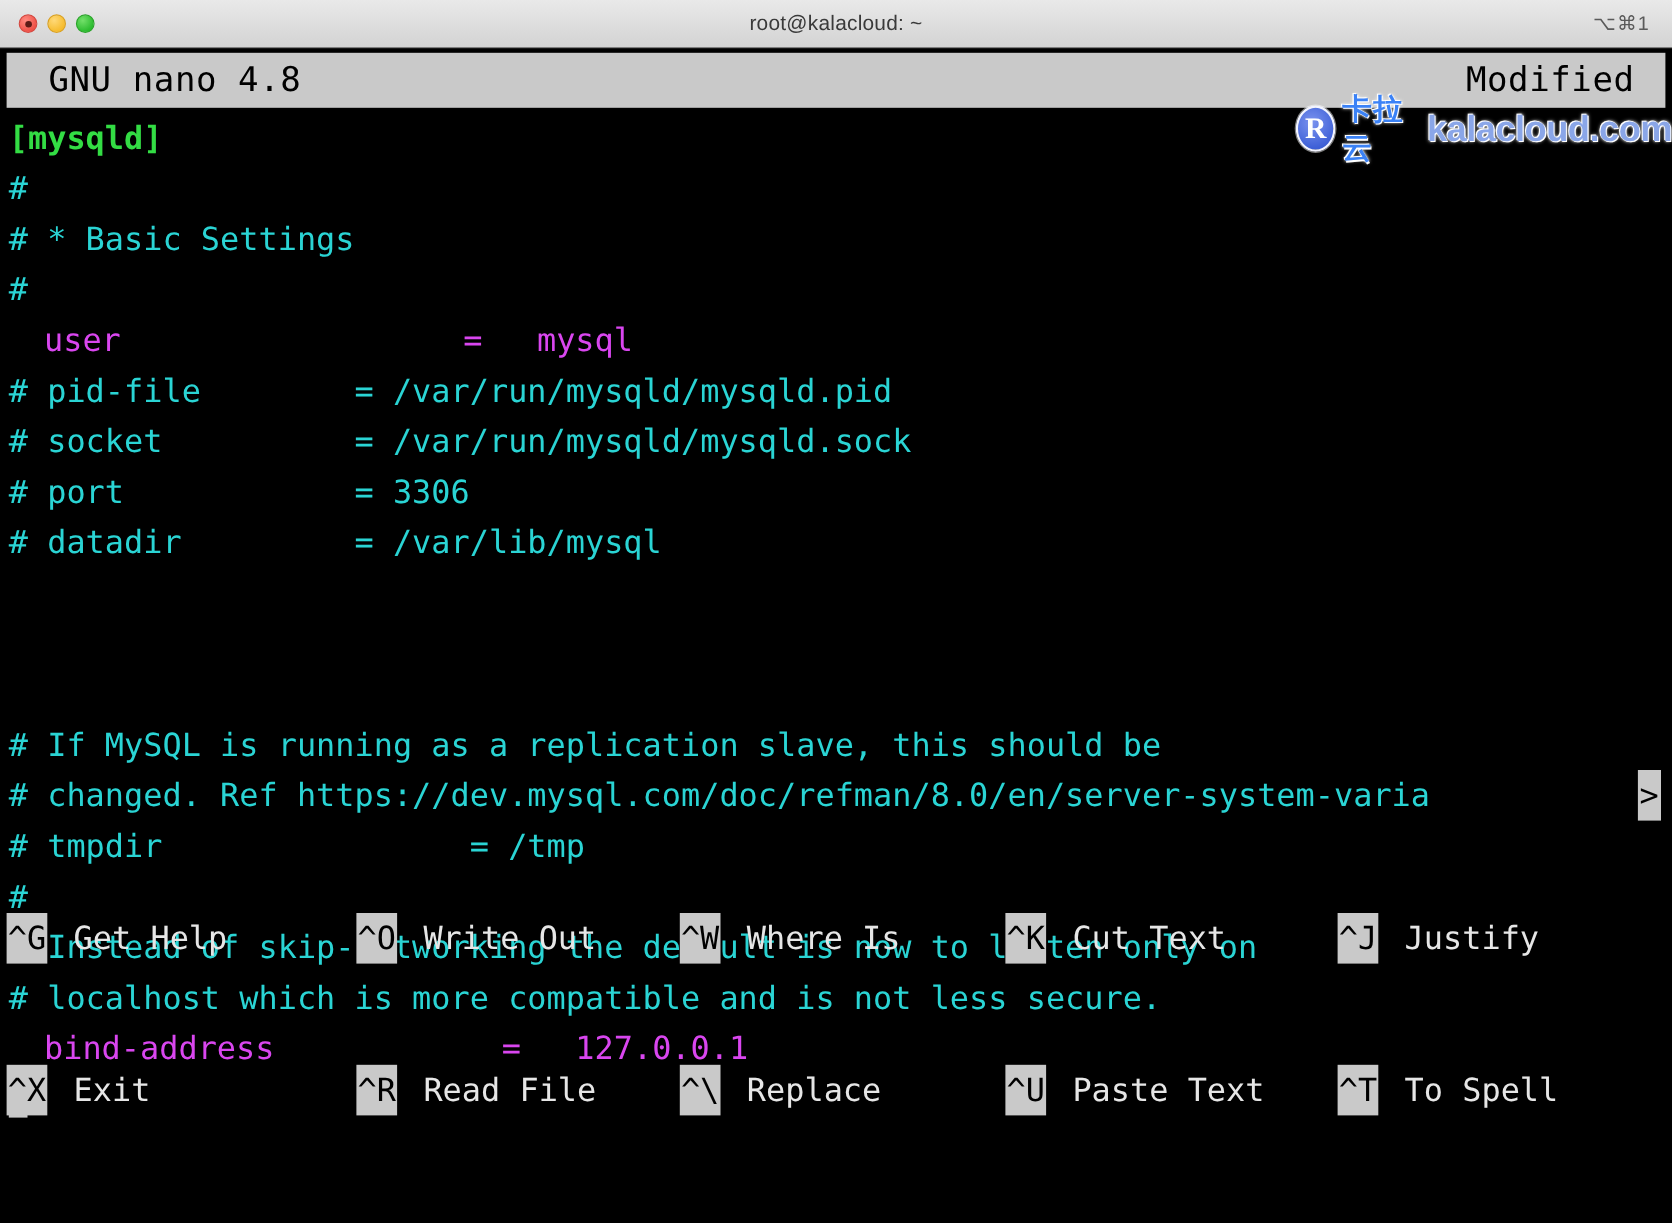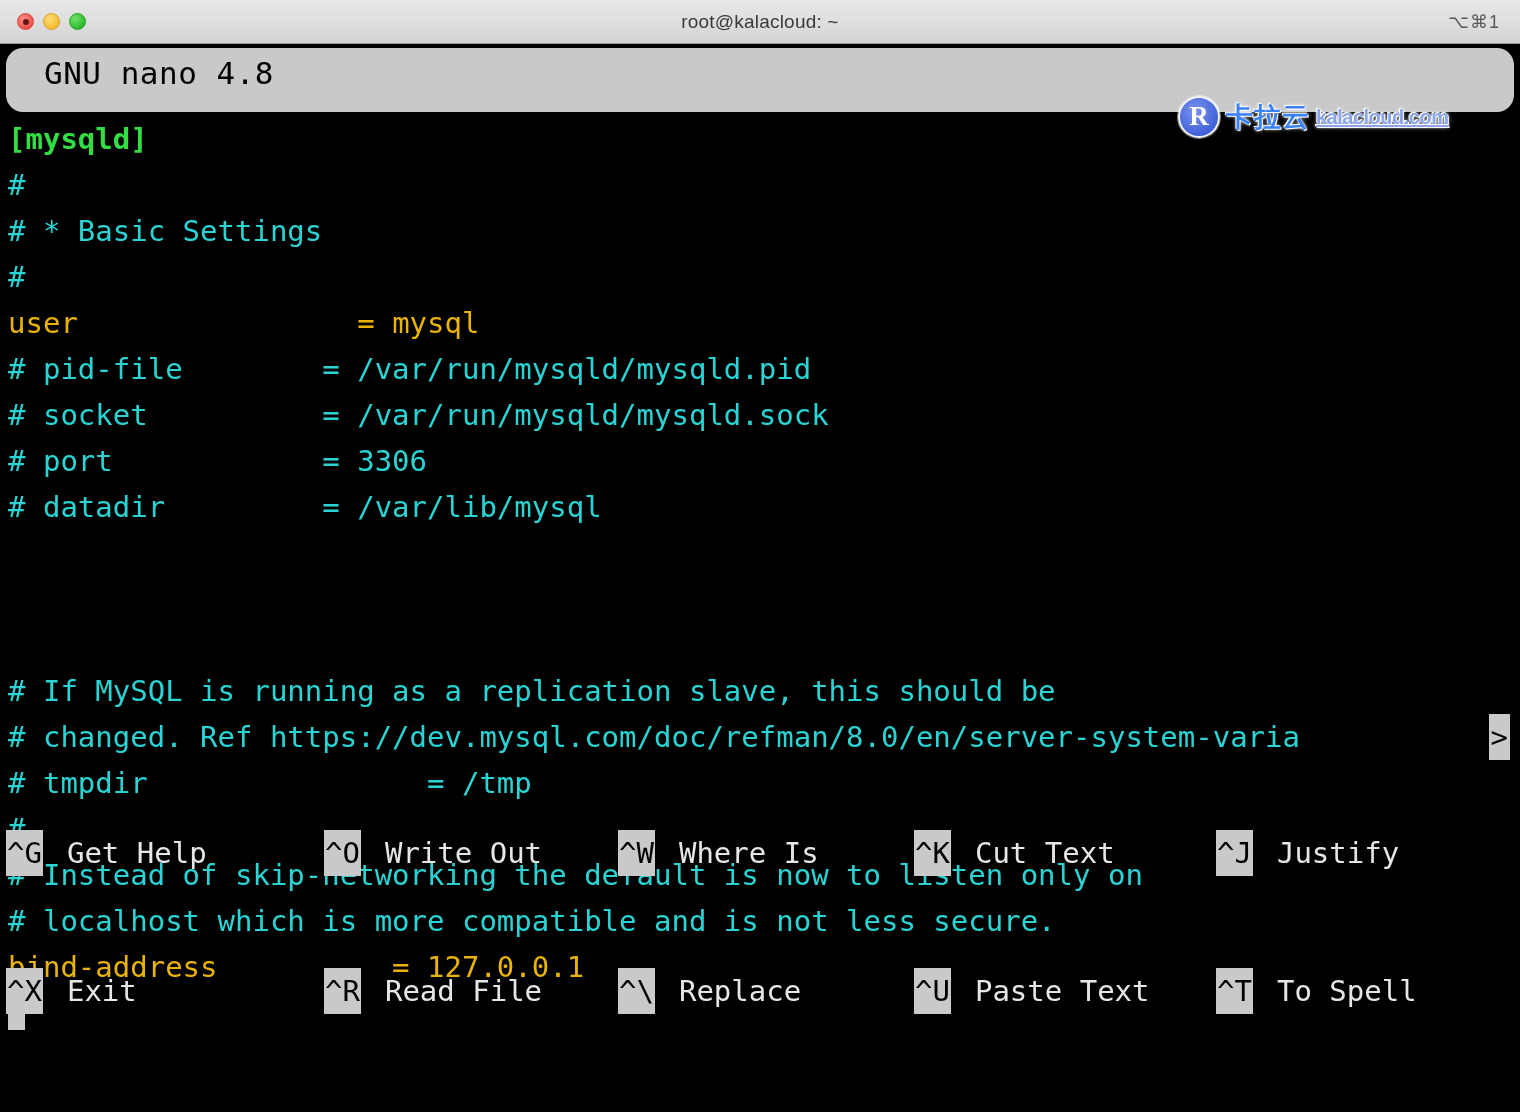--- a/index.html
+++ b/index.html
@@ -56,30 +56,29 @@
     position:relative;
     flex:1 1 auto;
     background:#000;
     padding:0;
     overflow:hidden;
   }
 
   
   .nano-header{
     position:relative;
-    height:64px;
+    height:50px;
     margin:4px 6px 0 6px;
     background:#c9c9c9;
     color:#000;
     font-size:31px;
     line-height:50px;
     letter-spacing:.5px;
     white-space:pre;
     overflow:hidden;
-    border-radius:17px;
   }
   .nh-version{ position:absolute; left:38px; top:0; }
   .nh-file   { position:absolute; left:445px; top:0; }
   .nh-mod    { position:absolute; right:28px; top:0; }
 
   
   .watermark{
     position:absolute;
     left:1178px; top:48px;
     height:50px;
@@ -99,39 +98,38 @@
     line-height:1; transform:translateY(-1px);
   }
   .wm-cn{
     font-family:"Liberation Sans","DejaVu Sans",sans-serif;
     font-size:27px; font-weight:bold; color:#3b82f6;
     letter-spacing:1px;
     text-shadow:0 0 2px #fff,0 0 4px #fff,1px 1px 0 #fff,-1px -1px 0 #fff;
   }
   .wm-en{
     font-family:"Liberation Sans","DejaVu Sans",sans-serif;
-    font-size:20px; font-weight:bold; color:#8aa6e8;
+    font-size:33px; font-weight:bold; color:#8aa6e8;
     letter-spacing:-.5px;
     text-shadow:0 0 2px #fff,0 0 4px #fff,1px 1px 0 #fff,-1px -1px 0 #fff;
-    text-decoration:underline;
   }
 
   
   .code{
     position:relative;
     padding:4px 4px 0 8px;
     font-size:29px;
     line-height:46px;
     white-space:pre;
     letter-spacing:0px;
   }
   .ln{ height:46px; }
   .green { color:#33dd44; font-weight:bold; }
   .cyan  { color:#2ad4d4; }
-  .white { color:#eab308; }
+  .white { color:#d946ef;margin-left:32px; }
   .cont{
     background:#c9c9c9; color:#000;
     display:inline-block;
     padding:0 2px;
   }
   .cursor{
     display:inline-block;
     width:17px; height:36px;
     background:#c9c9c9;
     vertical-align:-7px;
@@ -171,20 +169,21 @@
       <div class="dot green"></div>
     </div>
     <div class="win-title">root@kalacloud: ~</div>
     <div class="win-shortcut">⌥⌘1</div>
   </div>
 
   <div class="term">
 
     <div class="nano-header">
       <span class="nh-version">GNU nano 4.8</span>
+      <span class="nh-mod">Modified</span>
     </div>
 
     <div class="watermark">
       <div class="wm-logo">
         <span>R</span>
       </div>
       <div class="wm-cn">卡拉云</div>
       <div class="wm-en">kalacloud.com</div>
     </div>
 

